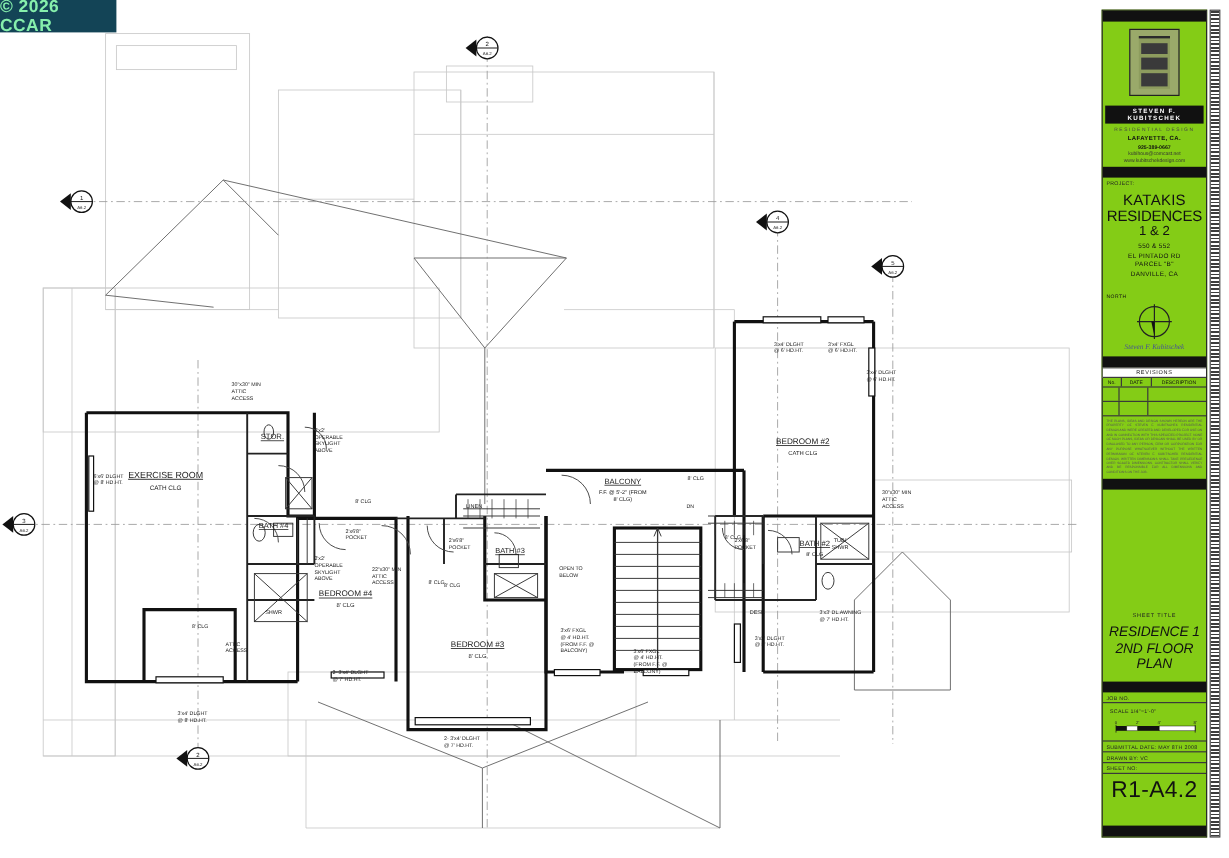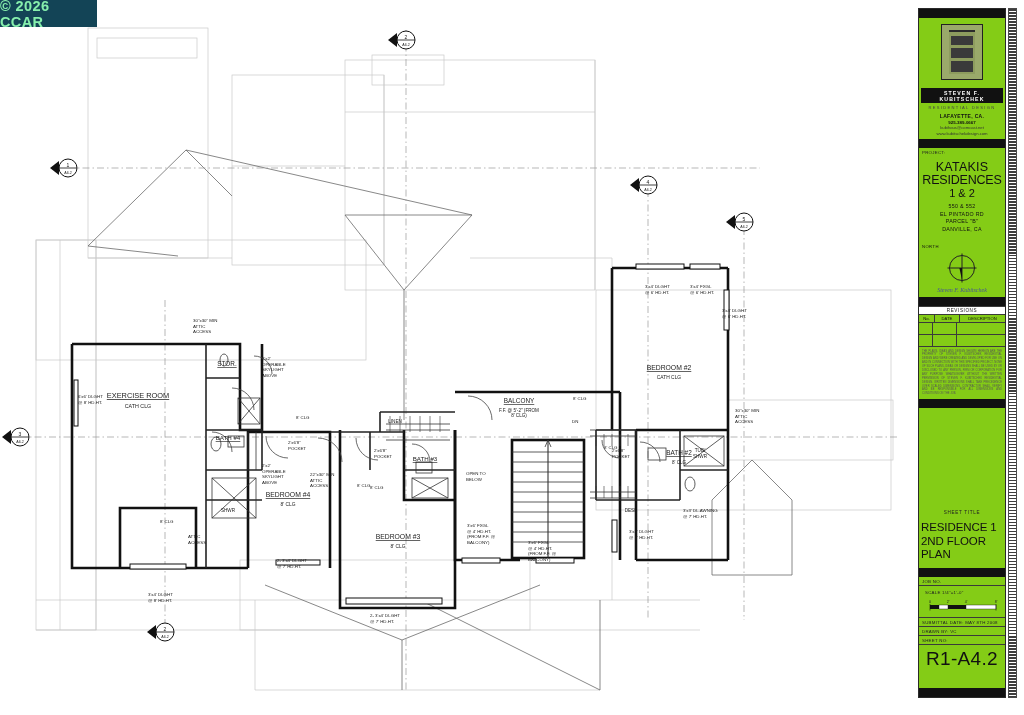--- a/index.html
+++ b/index.html
@@ -70,22 +70,22 @@
   .rv-no{width:15%;border-right:1px solid #3a3a3a;}
   .rv-date{width:28%;border-right:1px solid #3a3a3a;}
   .rv-desc{width:57%;}
   .rev-blank{display:flex;height:11px;border-bottom:1px solid #3a3a3a;}
   .rev-blank div{height:100%;}
 
   #legal{padding:3px 3px;font-size:2.6px;line-height:1.5;color:#555;text-align:justify;
     letter-spacing:.05px;}
 
   #sheet-title-lbl{text-align:center;font-size:4.6px;letter-spacing:.7px;padding:2px 0;}
-  #sheet-title{text-align:left;padding:4px 2px 6px;font-size:11.5px;line-height:1.18;
-    letter-spacing:-.1px;}
+  #sheet-title{text-align:center;padding:4px 2px 6px;font-size:11.5px;line-height:1.18;
+    letter-spacing:-.1px;font-style:italic;}
 
   #scale-row{padding:2px 3px 1px;}
   #scale-bar{margin:2px 2px 3px;}
   #sheet-no{text-align:center;font-size:19px;letter-spacing:.3px;padding:3px 0 18px;}
 
   .plan-txt{font-family:"Liberation Sans",sans-serif;fill:#1a1a1a;}
 </style>
 </head>
 <body>
 

